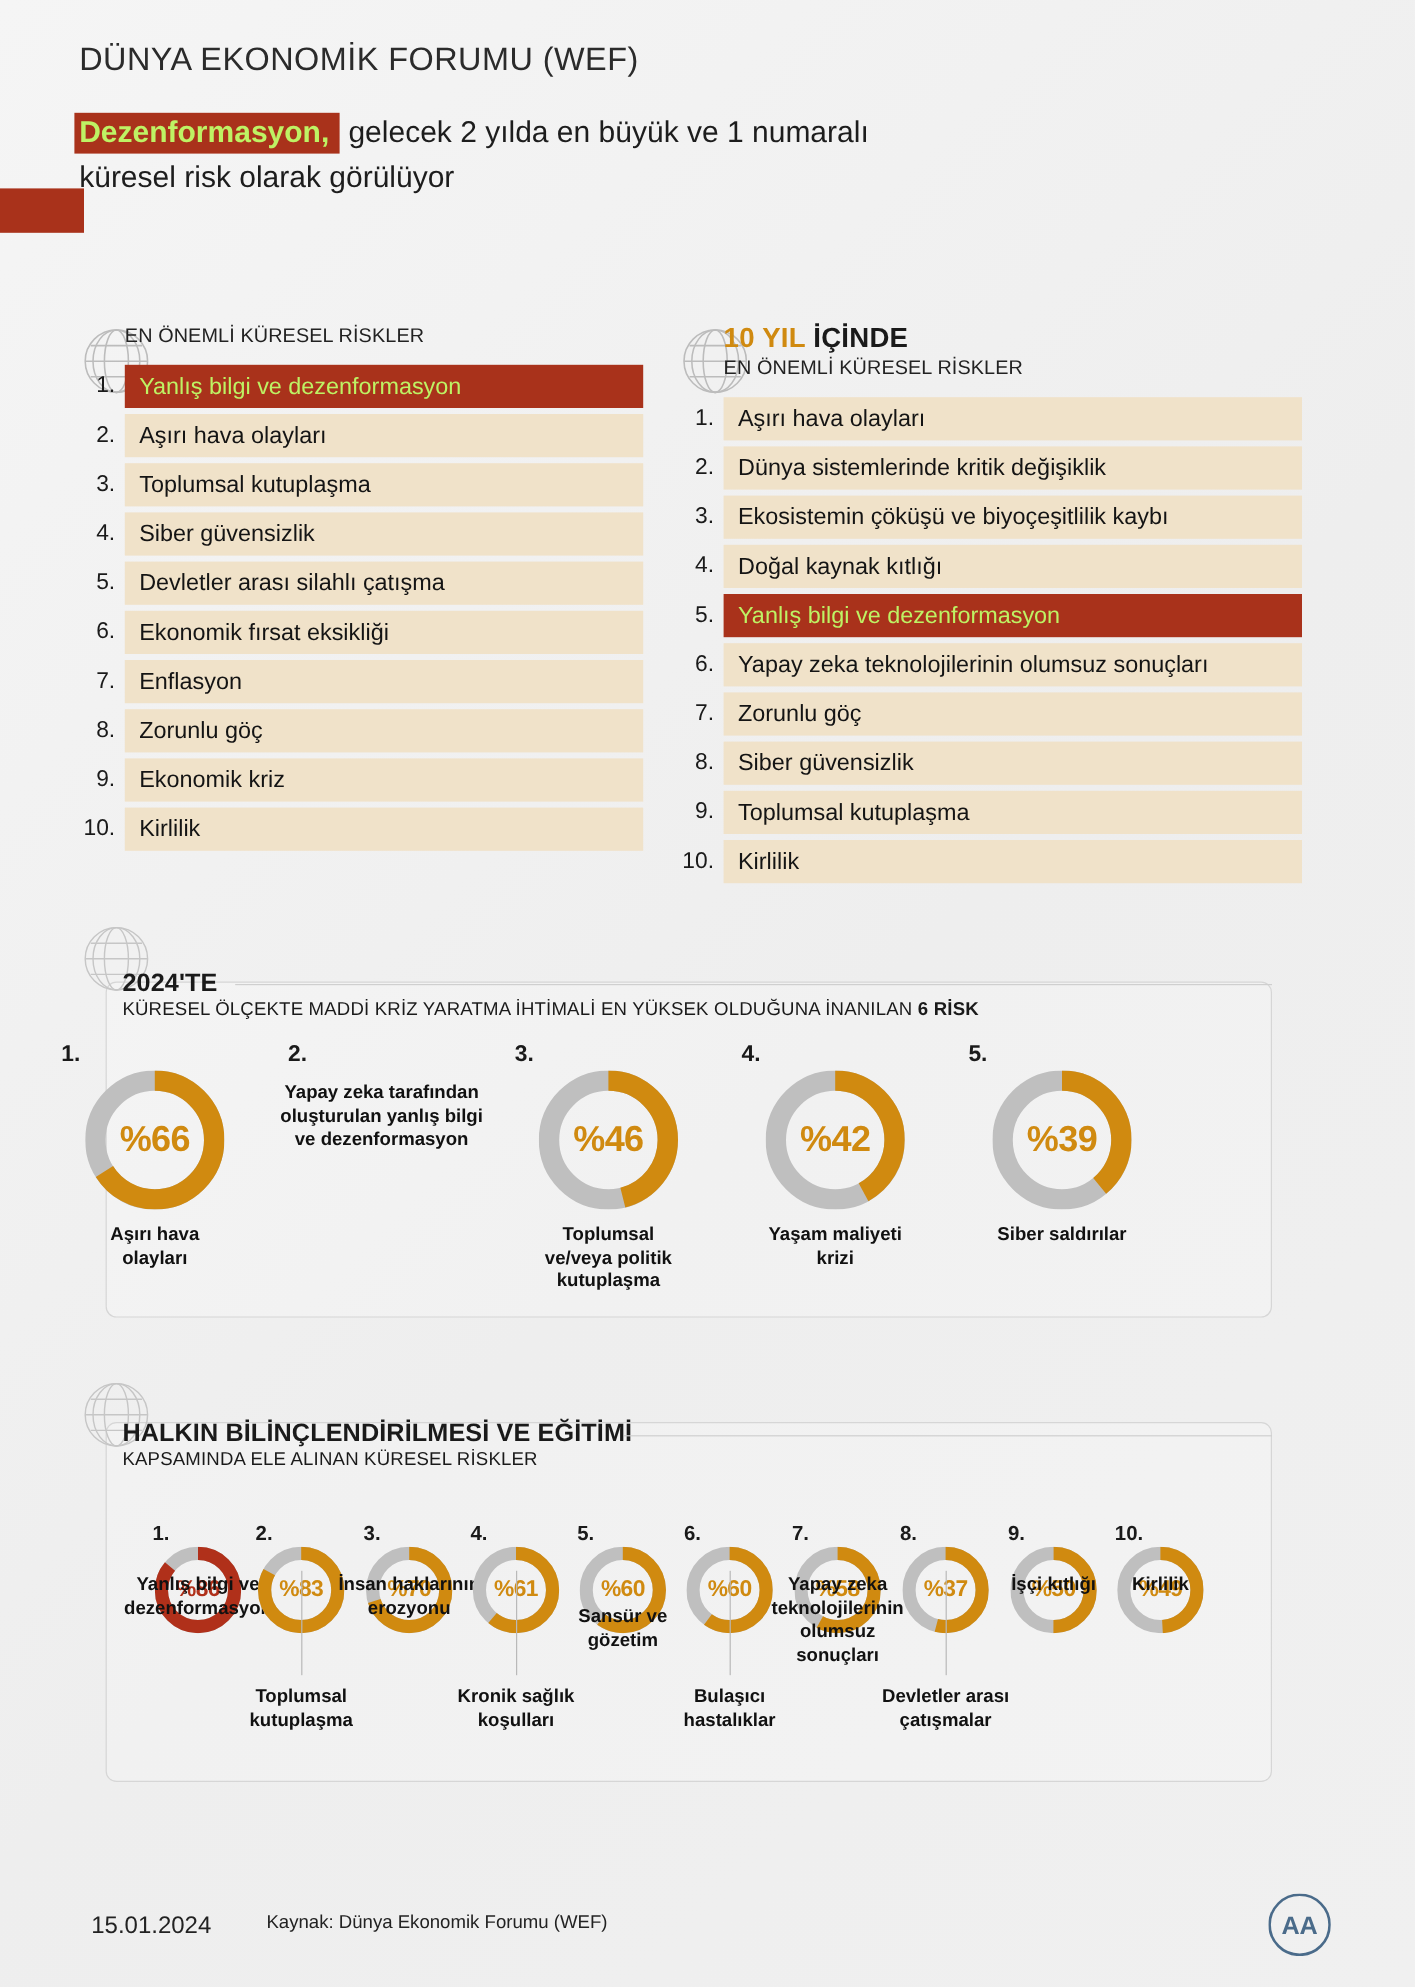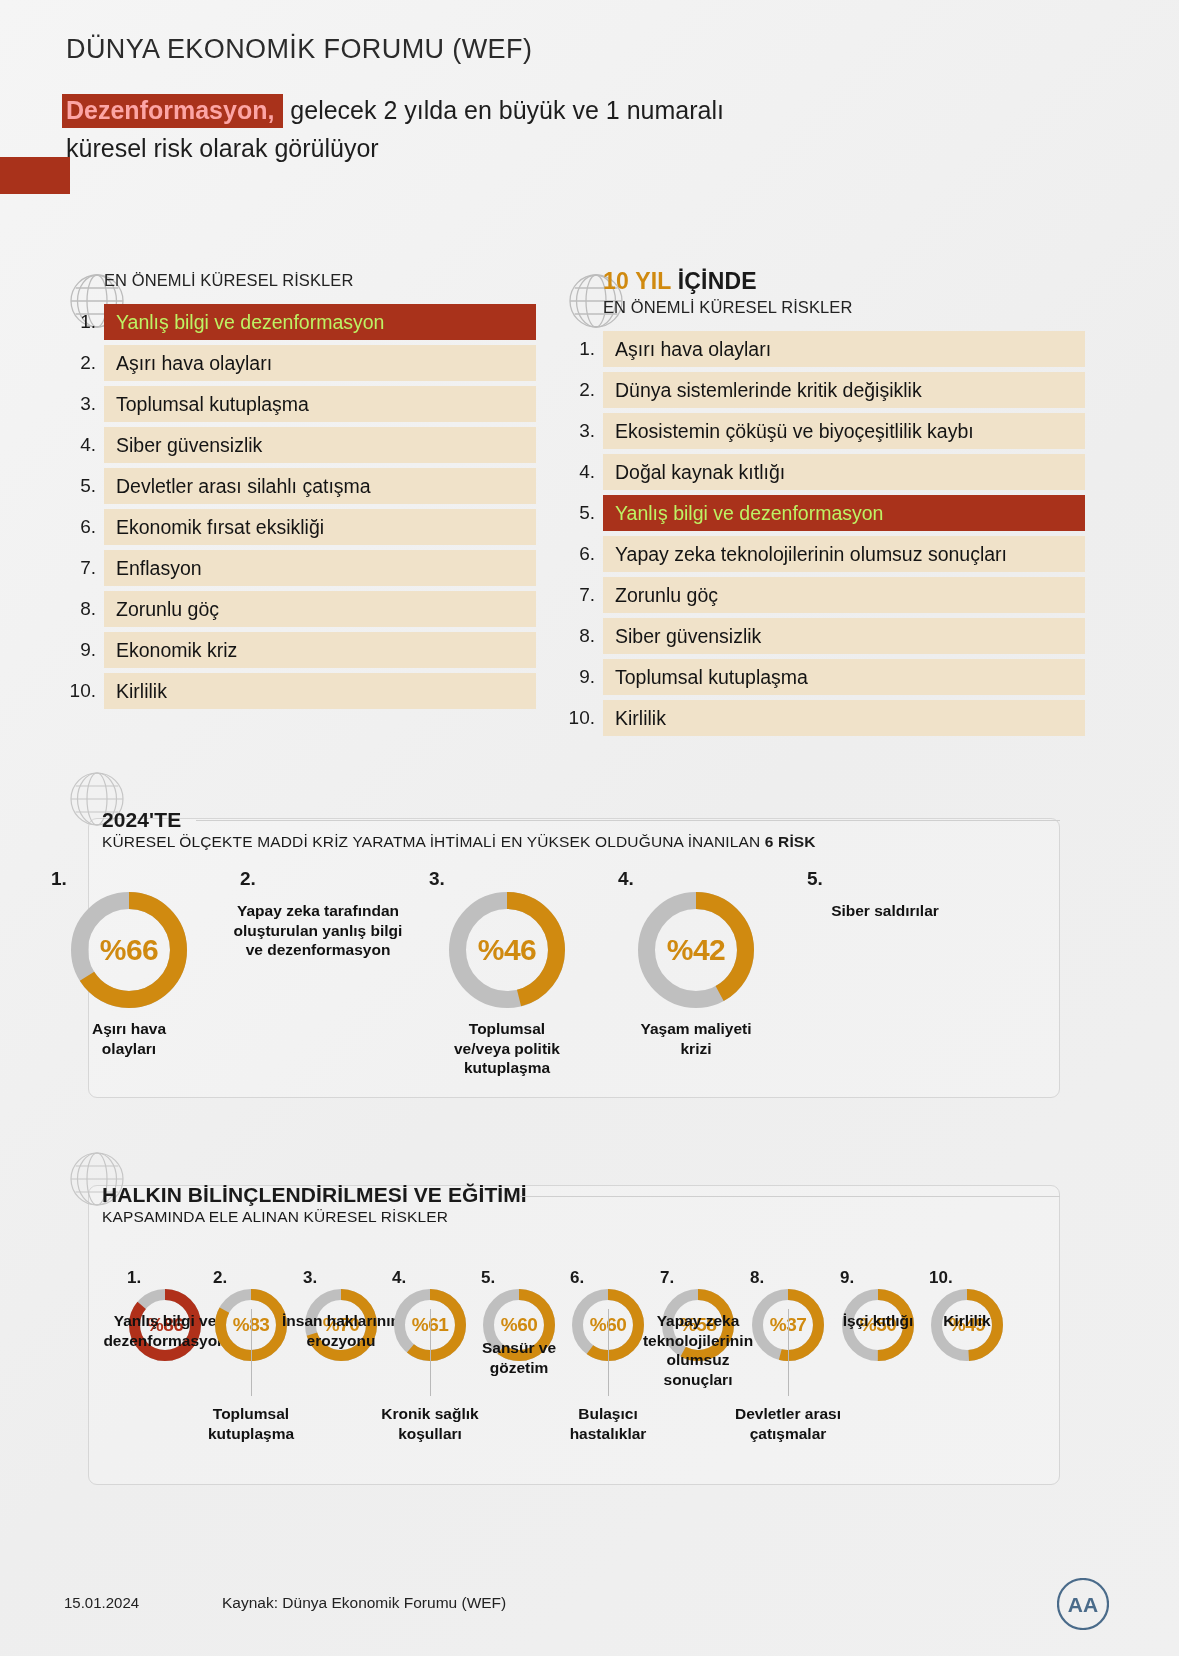--- a/index.html
+++ b/index.html
@@ -22,21 +22,21 @@
   .kicker {
     font-size: 27px; font-weight: 400; letter-spacing: .4px;
     color: #2b2b2b;
   }
   .title {
     font-size: 50px; font-weight: 700; letter-spacing: -.6px;
     margin-top: 12px; color: #111;
   }
   .subwrap { margin-top: 28px; font-size: 25px; line-height: 1.42; font-weight: 500; color: #1d1d1d; }
   .hl {
-    background: #a9321b; color: #fca5a5; font-weight: 600;
+    background: #a9321b; color: #bef264; font-weight: 600;
     padding: 3px 9px 5px 4px; margin-left: -4px;
     display: inline-block; line-height: 1.05;
   }
   .hl-bar-ext {
     position: absolute; left: 0px; top: 157px; width: 70px; height: 37px;
     background: #a9321b;
   }
 
   
   .globe { position: absolute; }
@@ -88,21 +88,21 @@
   .d-label { font-size: 15.5px; font-weight: 600; line-height: 1.26; color: #111; }
   .d-label b { font-weight: 700; }
 
   .big .val { font-size: 30px; }
   .sm .val  { font-size: 19px; }
 
   .connector { position: absolute; width: 1px; background: #b9b9b9; }
 
   
   .footer { position: absolute; left: 0; bottom: 0; width: 1179px; height: 92px; }
-  .f-date { position: absolute; left: 64px; top: 30px; font-size: 15px; font-weight: 500; color: #222; }
+  .f-date { position: absolute; left: 76px; top: 30px; font-size: 20px; font-weight: 500; color: #222; }
   .f-src  { position: absolute; left: 222px; top: 30px; font-size: 15.5px; font-weight: 500; color: #222; }
   .f-logo { position: absolute; right: 70px; top: 14px; }
 </style>
 </head>
 <body>
 
 <div class="page">
 
   <div class="hl-bar-ext"></div>
   <div class="hdr">
@@ -296,20 +296,27 @@
           <svg width="116" height="116" viewBox="0 0 116 116">
             <circle cx="58" cy="58" r="49.5" fill="none" stroke="#bfbfbf" stroke-width="17"></circle>
             <circle cx="58" cy="58" r="49.5" fill="none" stroke="#d08a10" stroke-width="17" stroke-dasharray="130.6274225362636 180.39025016912595" transform="rotate(-90 58 58)"></circle>
           </svg>
           <div class="val" style="color:#d08a10">%42</div>
         </div>
         <div class="d-label" style="margin-top:11px;">Yaşam maliyeti<br>krizi</div>
       </div>
       <div class="donut-wrap big" style="left:793px; top:868px; width:184px;">
         <div class="d-index" style="text-align:left; margin-left:14px; margin-bottom:2px;">5.</div>
+        <div class="donut" style="width:116px;height:116px;">
+          <svg width="116" height="116" viewBox="0 0 116 116">
+            <circle cx="58" cy="58" r="49.5" fill="none" stroke="#bfbfbf" stroke-width="17"></circle>
+            <circle cx="58" cy="58" r="49.5" fill="none" stroke="#d08a10" stroke-width="17" stroke-dasharray="121.29689235510192 189.7207803502876" transform="rotate(-90 58 58)"></circle>
+          </svg>
+          <div class="val" style="color:#d08a10">%39</div>
+        </div>
         <div class="d-label" style="margin-top:11px;">Siber saldırılar</div>
       </div>
     </div>
 
   <div class="panel" style="left:88px; top:1185px; width:972px; height:300px;"></div>
   <div class="globe" style="left:66px; top:1148px;">
     <svg width="62" height="62" viewBox="0 0 62 62">
       <g fill="none" stroke="#c6c6c6" stroke-width="1.2">
         <circle cx="31" cy="31" r="26"></circle>
         <ellipse cx="31" cy="31" rx="10" ry="26"></ellipse>

